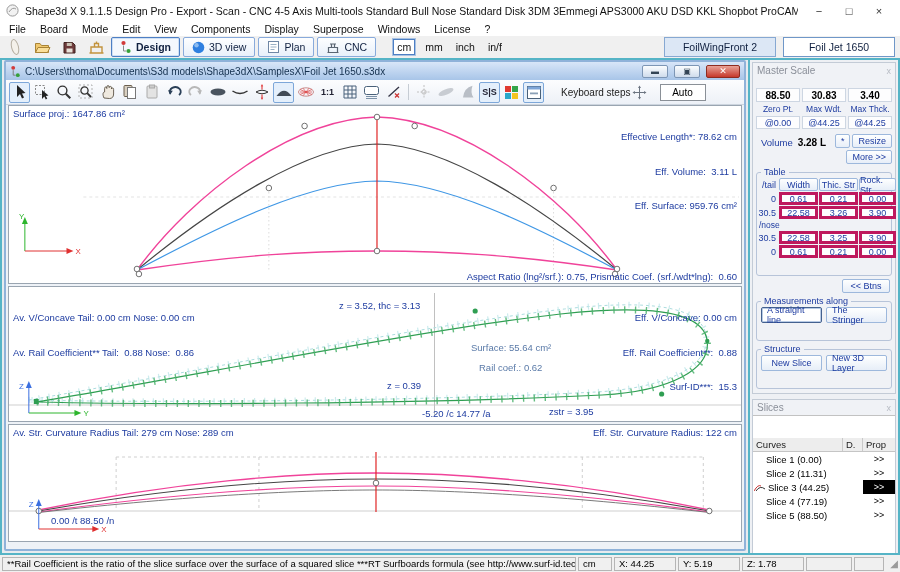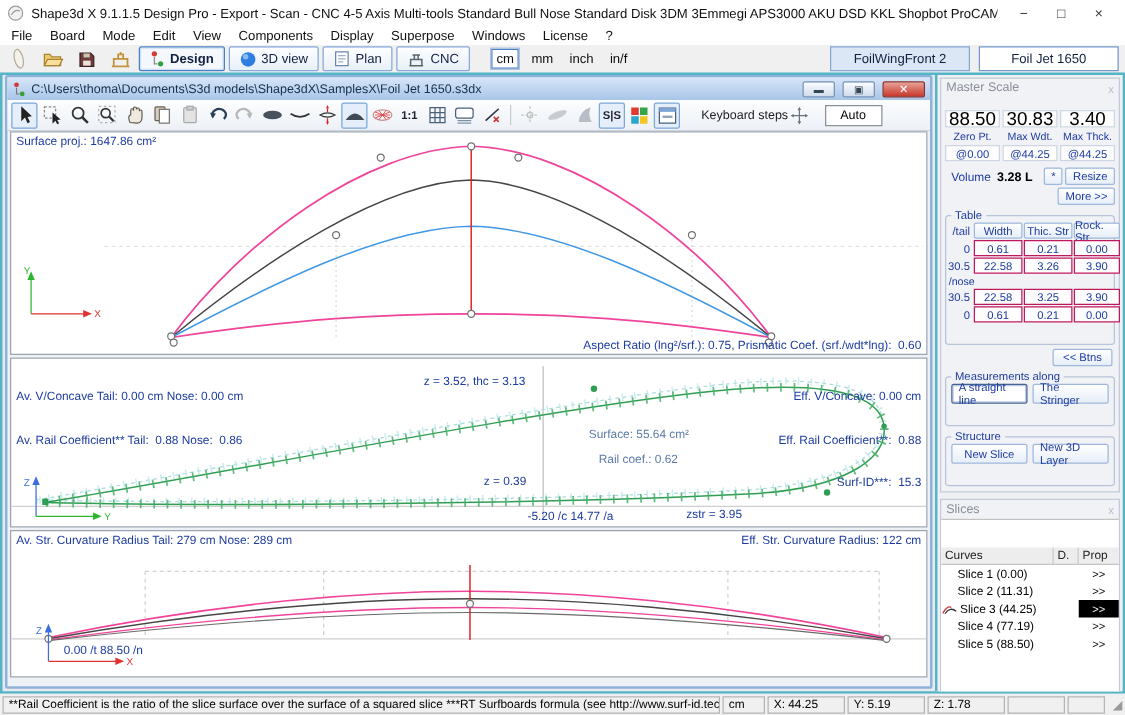--- a/index.html
+++ b/index.html
@@ -46,35 +46,35 @@
 #p3{height:118px;margin-top:2px;}
 .vpanel>svg{position:absolute;left:0;top:0;width:100%;height:100%;}
 .vlabel{position:absolute;font-size:9.5px;color:#1d3ba0;white-space:pre;line-height:11.5px;}
 .vlabel.r{text-align:right;}
 
 .float-win{background:#f0f2f6;border:1px solid #c3cbd6;position:relative;}
 .fw-title{height:15px;display:flex;align-items:center;justify-content:space-between;padding:0 4px;font-size:10px;color:#8a8f99;}
 .fw-x{color:#b7bcc4;font-size:9px;}
 .ms-body{padding:2px 3px 4px;}
 .dims{display:grid;grid-template-columns:1fr 1fr 1fr;gap:2px;margin-top:8px;}
-.dim-val{height:14px;background:#fdfdfe;border:1px solid #cdd6e2;font-weight:normal;font-size:15px;color:#000;display:flex;align-items:center;justify-content:center;}
+.dim-val{height:14px;background:#fdfdfe;border:1px solid #cdd6e2;font-weight:bold;font-size:10px;color:#000;display:flex;align-items:center;justify-content:center;}
 .dim-label{font-size:8.5px;color:#1d3ba0;text-align:center;}
 .dim-at{height:13px;background:#fdfdfe;border:1px solid #cdd6e2;font-size:9px;color:#1d3ba0;display:flex;align-items:center;justify-content:center;}
 .vol-row{display:flex;margin-top:5px;}
 .vol-label{font-size:9.5px;color:#1d3ba0;margin:3px 5px 0 5px;}
 .vol-val{font-size:10px;font-weight:bold;margin-top:3px;}
 .vol-btns{margin-left:auto;display:flex;flex-direction:column;gap:2px;align-items:flex-end;}
 .vb-row{display:flex;gap:2px;}
 .msbtn{height:14px;border:1px solid #9db8dc;border-radius:2px;background:linear-gradient(#feffff,#e7eef8);font-size:9px;color:#1d3ba0;display:flex;align-items:center;justify-content:center;padding:0 5px;}
 .grp{border:1px solid #b7c4d9;border-radius:3px;margin-top:8px;padding:5px 2px 17px;position:relative;}
 .grp-legend{position:absolute;top:-6px;left:4px;background:#f0f2f6;padding:0 3px;font-size:9px;color:#1d3ba0;}
 #ms-table{display:grid;grid-template-columns:19px 39px 39px 37px;gap:1px;}
 .tc{height:13px;font-size:9px;display:flex;align-items:center;justify-content:center;color:#1d3ba0;}
 .tc.head{border:1px solid #9db8dc;border-radius:2px;background:linear-gradient(#feffff,#e7eef8);}
-.tc.val{background:#fdfdfe;border:1px solid #be185d;}
+.tc.val{background:#fdfdfe;border:3px solid #be185d;}
 .tc.rowlab{justify-content:flex-end;padding-right:2px;}
 .tc.seclab{grid-column:1/-1;justify-content:flex-start;height:10px;font-size:8.5px;}
 .btns-btn{margin:3px 2px 0 auto;width:48px;}
 .meas-grid{display:grid;grid-template-columns:1fr 1fr;gap:4px;padding:0 2px;}
 .meas-btn{height:16px;font-size:9px;}
 .meas-btn.pressed{border-color:#44618f;background:#fff;box-shadow:inset 0 0 0 1px #b9cce6;}
 
 .sl-body{background:#fff;height:140px;border-top:1px solid #c2c2c2;}
 .sl-head{display:grid;grid-template-columns:1fr 20px 32px;background:#ededed;border-bottom:1px solid #c5c5c5;margin-top:22px;}
 .sl-hcell{font-size:9.5px;color:#222;padding:1px 3px;border-right:1px solid #c9c9c9;}
@@ -382,20 +382,25 @@
             <g>
               <line x1="16" y1="145" x2="16" y2="116" stroke="#2db52d"></line>
                 <path d="M13,118 L16,111 L19,118 Z" fill="#2db52d"></path>
                 <text x="10" y="113" fill="#2db52d" font-size="8">Y</text>
               <line x1="16" y1="145" x2="60" y2="145" stroke="#e03030"></line>
                 <path d="M58,142 L65,145 L58,148 Z" fill="#e03030"></path>
                 <text x="67" y="148" fill="#e03030" font-size="8">X</text>
             </g>
           </svg>
           <div class="vlabel" style="left:4px;top:2px;">Surface proj.: 1647.86 cm²</div>
+          <div class="vlabel r" style="right:4px;top:2px;">
+            <span style="display:block">Effective Length*: 78.62 cm</span>
+            <span style="display:block">Eff. Volume:  3.11 L</span>
+            <span style="display:block">Eff. Surface: 959.76 cm²</span>
+          </div>
           <div class="vlabel r" style="right:4px;bottom:1px;">Aspect Ratio (lng²/srf.): 0.75, Prismatic Coef. (srf./wdt*lng):  0.60</div>
         </div>
 
         <div class="vpanel" id="p2">
           <svg viewBox="0 0 738 134" preserveAspectRatio="none">
             <line x1="0" y1="118" x2="738" y2="118" stroke="#cfcfcf"></line>
             <line x1="429" y1="6" x2="429" y2="128" stroke="#bfbfbf"></line>
             <path id="cy" d="M20,113 C180,86 420,38 560,22 C638,13 700,17 703,50 C706,80 662,101 592,105 C420,114 150,116 20,113" fill="none" stroke="#aadcde" stroke-width="1" stroke-dasharray="3 3"></path>
             <path d="M20,113 C180,86 420,38 560,22 C638,13 700,17 703,50 C706,80 662,101 592,105 C420,114 150,116 20,113" fill="none" stroke="#bfe6e8" stroke-width="6" stroke-dasharray="1.2 9" opacity="0.8"></path>
             <path id="gr" d="M28,115 C180,90 420,42 556,27 C638,18 700,22 704,54 C707,82 668,104 598,108 C420,117 150,118 28,115 Z" fill="none" stroke="#2f9e52" stroke-width="1.2"></path>

